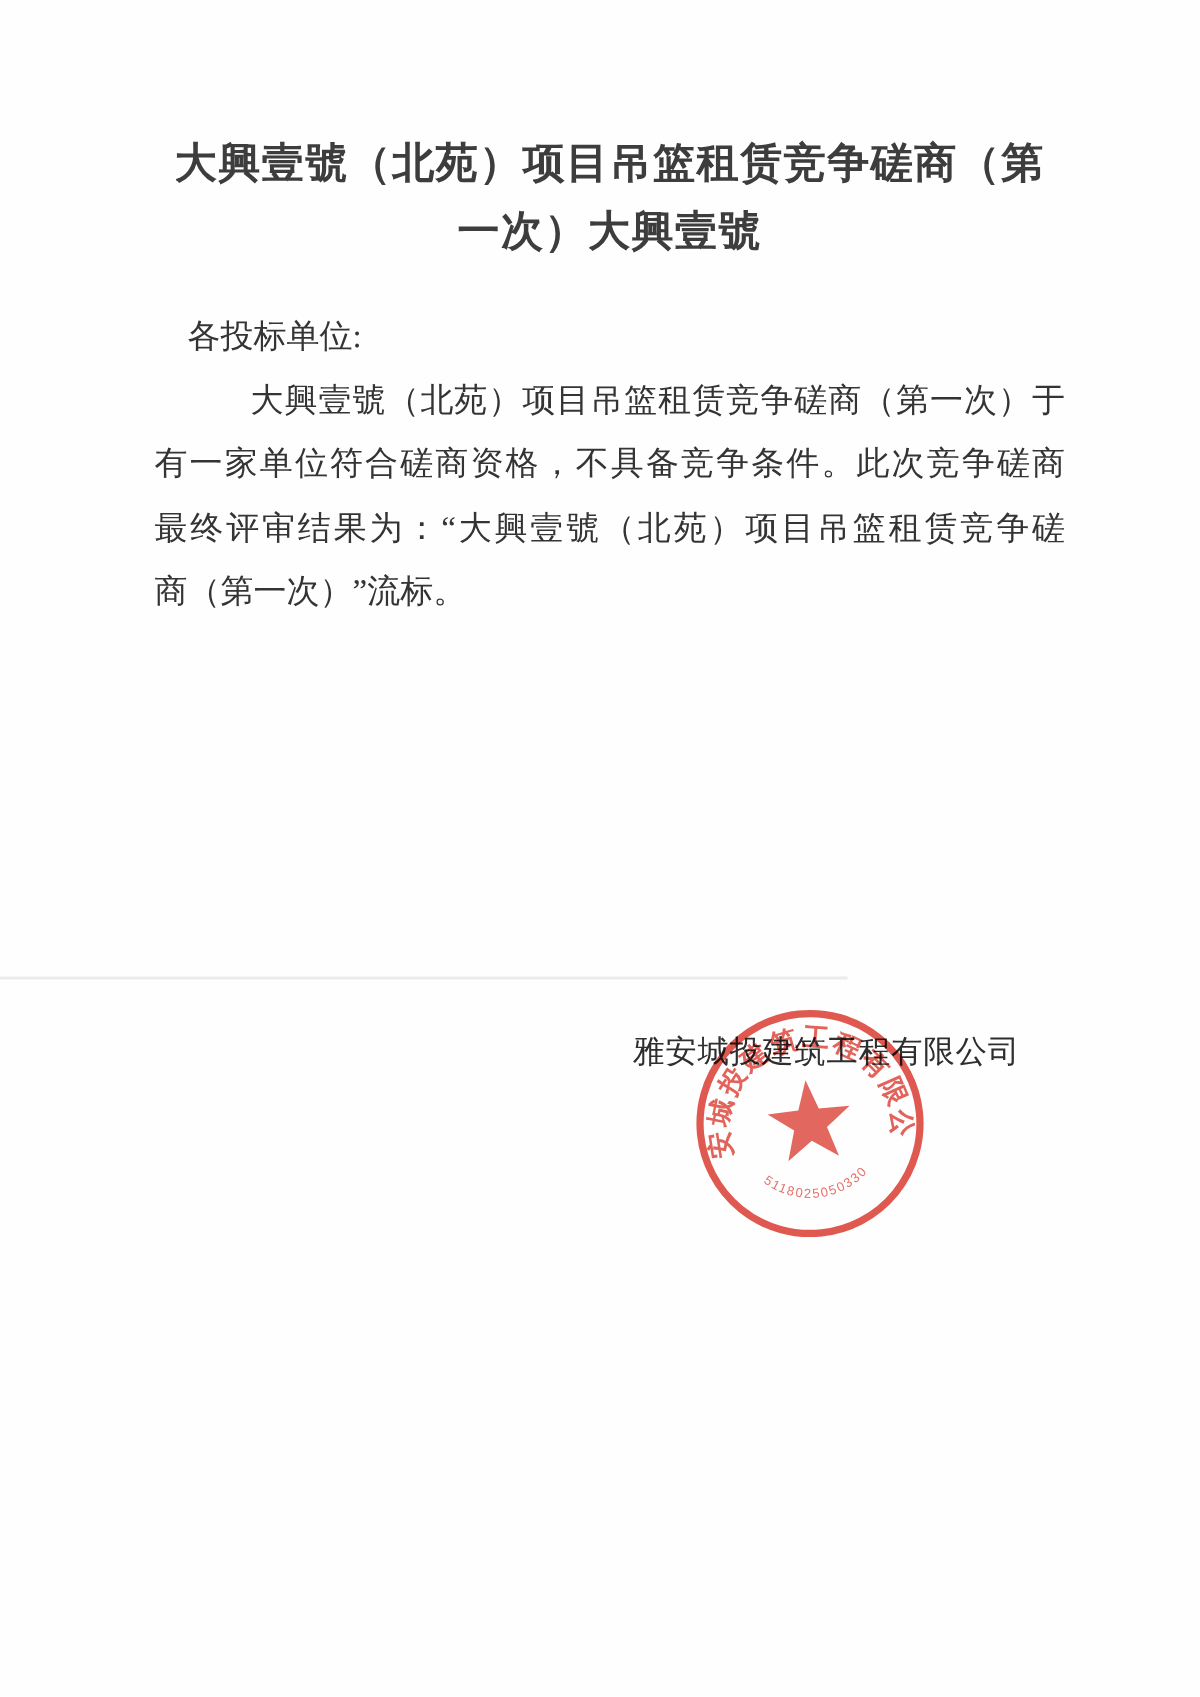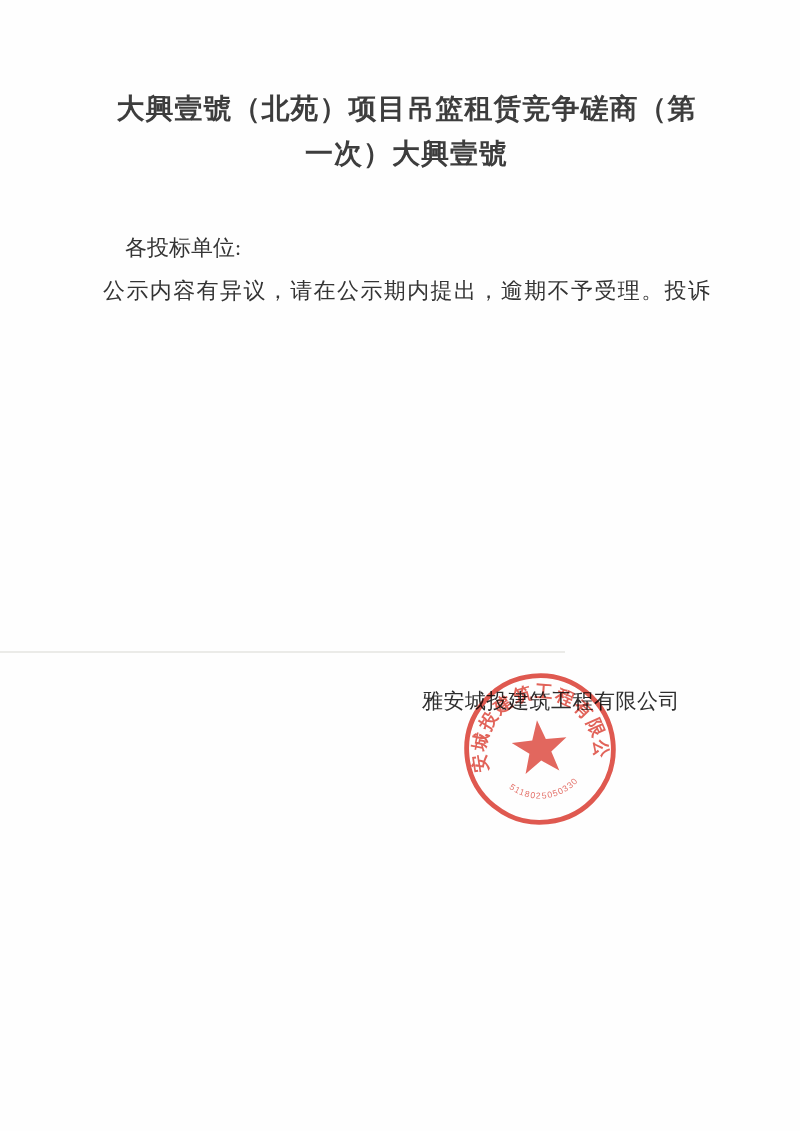--- a/index.html
+++ b/index.html
@@ -21,21 +21,21 @@
     font-family: "Liberation Sans", sans-serif;
     font-weight: bold;
     font-size: 28px;
     line-height: 45px;
     color: #3d3d3d;
     letter-spacing: 1px;
   }
   .body-block {
     position: absolute;
     left: 103px;
-    top: 227px;
+    top: 203px;
     width: 607px;
     font-size: 22px;
     color: #343434;
   }
   .line {
     height: 42.5px;
     line-height: 42.5px;
     white-space: nowrap;
   }
   .line.fill {
@@ -87,21 +87,24 @@
 
 <div class="page">
 
   <div class="title">
     <div>大興壹號（北苑）项目吊篮租赁竞争磋商（第</div>
     <div>一次）大興壹號</div>
   </div>
 
   <div class="body-block">
     <div class="line ind1">各投标单位:</div>
-    <div class="line fill">公示内容有异议，请在公示期内提出，逾期不予受理。投诉</div>
+    <div class="line ind2b fill">大興壹號（北苑）项目吊篮租赁竞争磋商（第一次）于</div>
+    <div class="line fill">有一家单位符合磋商资格，不具备竞争条件。此次竞争磋商</div>
+    <div class="line fill">最终评审结果为：“大興壹號（北苑）项目吊篮租赁竞争磋</div>
+    <div class="line">商（第一次）”流标。</div>
   </div>
 
   <div class="sig-company">雅安城投建筑工程有限公司</div>
 
   <svg class="seal" viewBox="0 0 170 170" xmlns="http://www.w3.org/2000/svg">
     <defs>
       <path id="arcTop" d="M 30,104 A 57,57 0 1 1 140,104" fill="none"></path>
       <path id="arcBottom" d="M 41,113 A 53,53 0 0 0 129,113" fill="none"></path>
     </defs>
     <circle cx="85" cy="85" r="76" fill="none" stroke="#dc4237" stroke-width="5"></circle>

